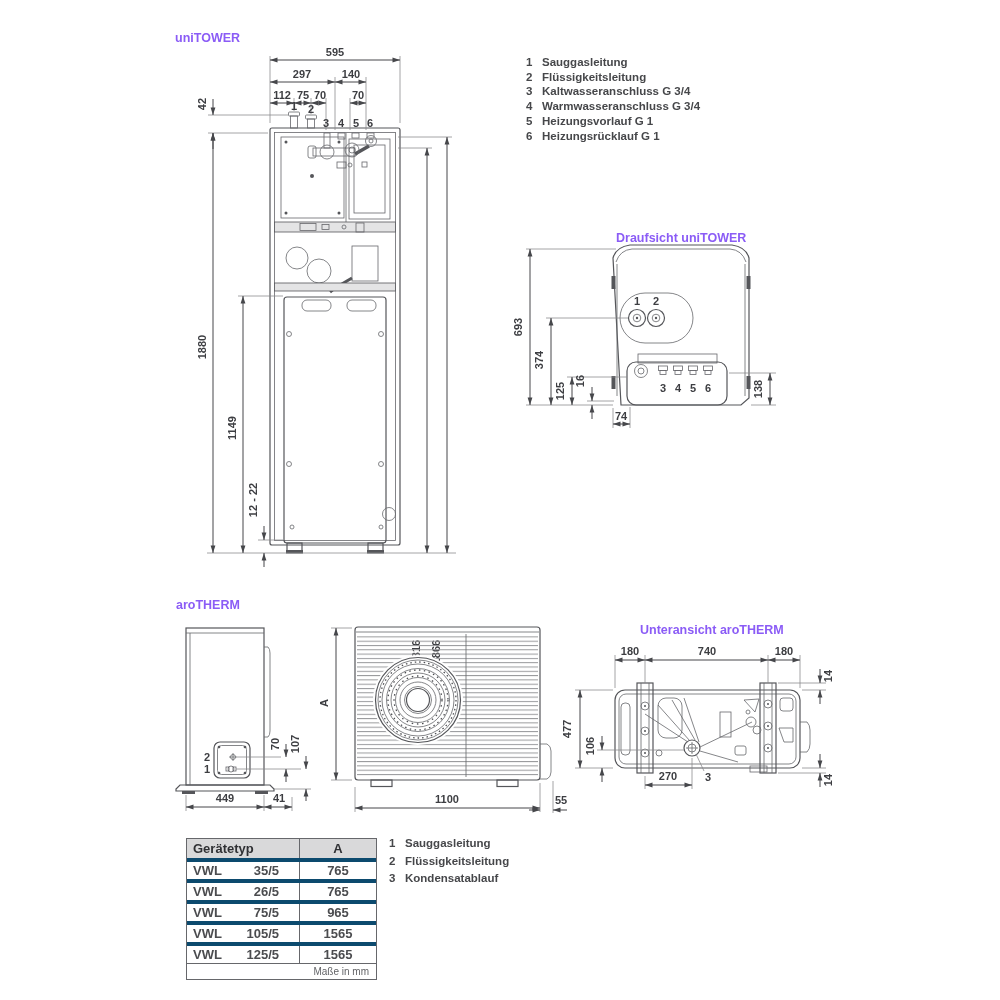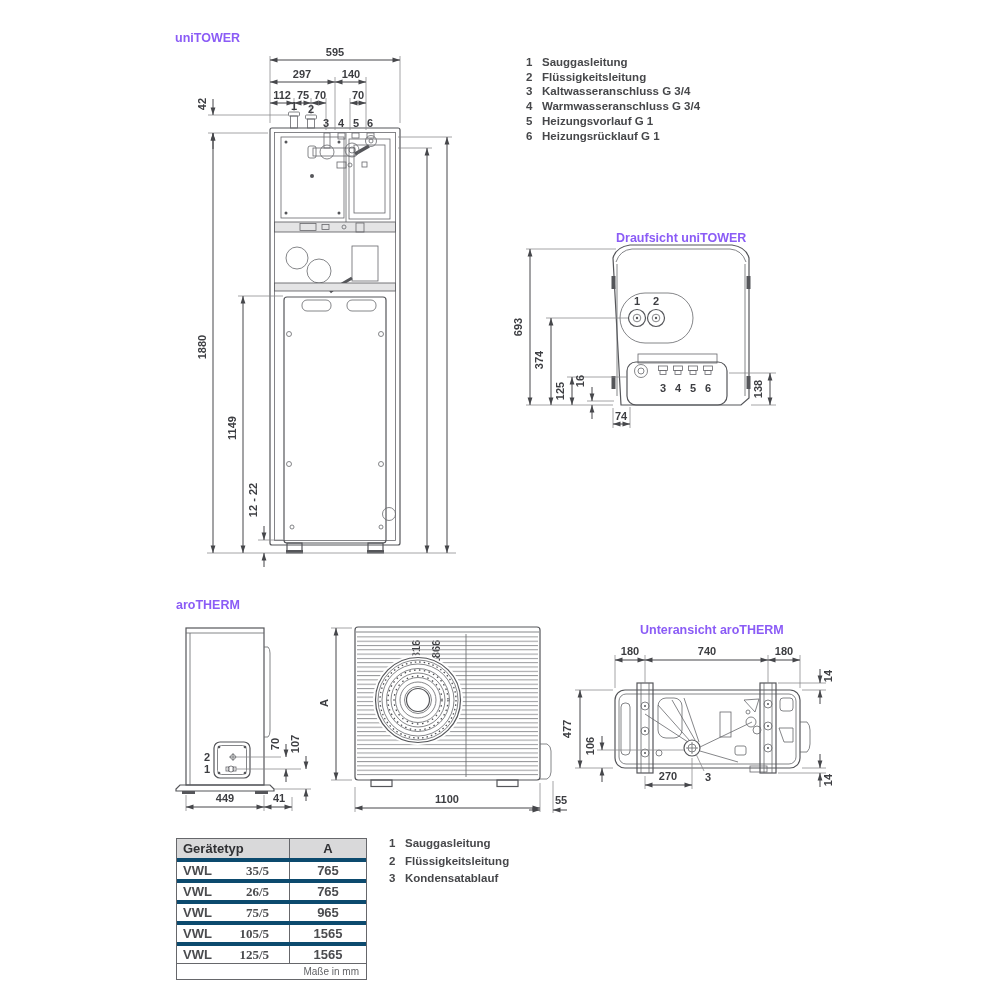--- a/index.html
+++ b/index.html
@@ -13,28 +13,28 @@
   .legend .num{width:16px;flex:0 0 16px;}
   svg{position:absolute;left:0;top:0;}
   svg text{font-family:"Liberation Sans",sans-serif;font-size:11px;font-weight:700;fill:#3d3e42;}
   .o1{fill:none;stroke:#55565a;stroke-width:1.2;}
   .o2{fill:none;stroke:#66676b;stroke-width:0.8;}
   .band{fill:#e4e4e5;stroke:#55565a;stroke-width:0.8;}
   .dl{stroke:#46474b;stroke-width:1;fill:none;}
   .xl{stroke:#85868a;stroke-width:0.75;fill:none;}
   .dk{fill:#55565a;stroke:none;}
   
-  .spec-table{position:absolute;left:176px;top:838px;width:189px;border:1.5px solid #66676b;
+  .spec-table{position:absolute;left:186px;top:838px;width:189px;border:1.5px solid #66676b;
               background:#fff;font-size:13px;color:#4b4c4f;font-weight:700;}
   .spec-table .trow{display:flex;border-top:4px solid #0c4a6e;height:17px;align-items:center;}
   .spec-table .trow.head{border-top:none;background:#d9d9da;height:19px;color:#303134;}
   .spec-table .c1{width:106px;flex:0 0 106px;border-right:1px solid #66676b;display:flex;
                   align-items:center;padding:0 0 0 6px;height:100%;}
   .spec-table .c2{flex:1;text-align:center;}
-  .spec-table .size{margin-left:auto;margin-right:20px;text-align:center;font-family:Liberation Serif, serif;}
+  .spec-table .size{margin-left:auto;margin-right:20px;text-align:center;}
   .spec-table .foot{display:flex;justify-content:flex-end;border-top:1px solid #66676b;height:15px;
                     align-items:center;padding-right:7px;font-size:10px;font-weight:400;color:#626366;}
 </style>
 </head>
 <body>
 
 <div id="canvas">
 
 <svg width="1000" height="1000" viewBox="0 0 1000 1000">
   <defs>

